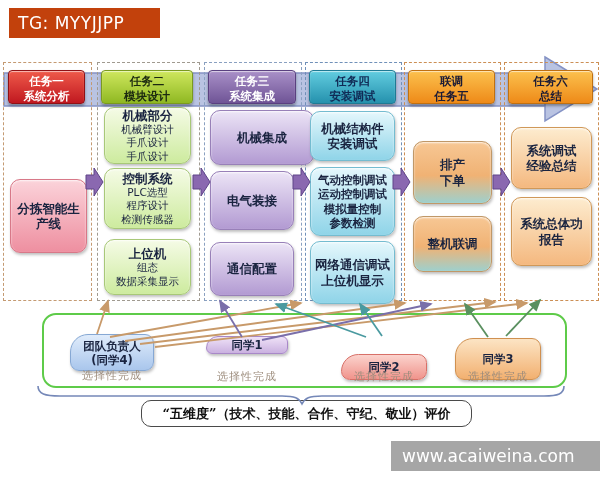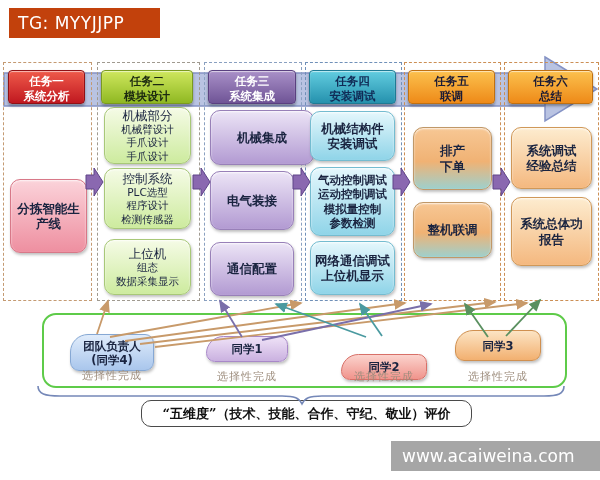--- a/index.html
+++ b/index.html
@@ -33,58 +33,58 @@
   .hdr2{left:101px;top:70px;width:92px;background:linear-gradient(#cfe75e,#8fb822);color:#1c2a10;border:1px solid #7a9a1e;}
   .hdr3{left:208px;top:70px;width:88px;background:linear-gradient(#a990c8,#6f5496);color:#fff;border:1px solid #5a4080;}
   .hdr4{left:309px;top:70px;width:87px;background:linear-gradient(#62cde0,#2591ad);color:#102a55;border:1px solid #1e7a94;}
   .hdr5{left:408px;top:70px;width:87px;background:linear-gradient(#fcc14e,#ee8a18);color:#1a1a35;border:1px solid #c07010;}
   .hdr6{left:508px;top:70px;width:85px;background:linear-gradient(#fcc14e,#ee8a18);color:#1a1a35;border:1px solid #c07010;}
 
   
   .cbox{border-radius:10px;z-index:2;text-align:center;box-sizing:border-box;
         box-shadow:1px 2px 3px rgba(0,0,0,.25), inset 0 1px 2px rgba(255,255,255,.8);
         display:flex;flex-direction:column;justify-content:center;}
-  .cbox .t{font-weight:normal;font-size:12.5px;line-height:15px;}
+  .cbox .t{font-weight:bold;font-size:12.5px;line-height:15px;}
   .cbox .i{font-size:10.5px;line-height:13.5px;}
   .cbox .L{font-weight:bold;font-size:12.5px;line-height:15.5px;}
   .pink {background:linear-gradient(#fbd3da,#ee8fa0);border:1px solid #d87888;}
   .green{background:linear-gradient(#f5fbe6,#cdeb9e);border:1px solid #a8c878;}
   .purp {background:linear-gradient(#ece4f6,#b29ad2);border:1px solid #9880b8;}
   .cyan {background:linear-gradient(#e4f7fc,#8fd4e8);border:1px solid #74bcd0;}
-  .duo  {background:linear-gradient(#f7c794 0%,#f0b274 55%,#9ed0cd 100%);border:1px solid #c09868;}
+  .duo  {background:linear-gradient(#f7c794 0%,#f0b274 55%,#9ed0cd 100%);border:1px solid #c09868;margin-top:14px;}
   .peach{background:linear-gradient(#fdeccf,#f4b87f);border:1px solid #d09858;}
 
   
   .b-c1-1{left:10px;top:179px;width:77px;height:74px;}
   .b-c2-1{left:104px;top:107px;width:87px;height:57px;}
   .b-c2-2{left:104px;top:168px;width:87px;height:61px;}
   .b-c2-3{left:104px;top:239px;width:87px;height:56px;}
   .b-c3-1{left:210px;top:110px;width:104px;height:55px;}
   .b-c3-2{left:210px;top:171px;width:84px;height:59px;}
   .b-c3-3{left:210px;top:242px;width:84px;height:54px;}
   .b-c4-1{left:310px;top:111px;width:85px;height:50px;}
   .b-c4-2{left:310px;top:167px;width:85px;height:69px;}
-  .b-c4-3{left:310px;top:241px;width:85px;height:54px;}
+  .b-c4-3{left:310px;top:241px;width:85px;height:63px;}
   .b-c5-1{left:413px;top:127px;width:79px;height:63px;}
   .b-c5-2{left:413px;top:202px;width:79px;height:56px;}
   .b-c6-1{left:511px;top:127px;width:81px;height:62px;}
   .b-c6-2{left:511px;top:197px;width:81px;height:69px;}
   .b-c4-2 .L{font-size:11.5px;line-height:14.5px;}
 
   
   .teambox{left:42px;top:313px;width:521px;height:71px;border:2px solid #5ecb49;
            border-radius:14px;z-index:1;background:#fff;}
   .member{z-index:3;border-radius:9px 9px 9px 9px;border-top-left-radius:18px;
           text-align:center;display:flex;flex-direction:column;justify-content:center;
           font-weight:bold;font-size:11.5px;line-height:14px;color:#1a2440;
           box-shadow:1px 2px 3px rgba(0,0,0,.25);box-sizing:border-box;}
   .m1{left:70px;top:334px;width:84px;height:37px;background:linear-gradient(#e0ecfb,#a9c6ec);border:1px solid #86a8d4;}
-  .m2{left:206px;top:336px;width:82px;height:26px;background:linear-gradient(#efe2f7,#cab1e0);border:1px solid #a888c8;}
+  .m2{left:206px;top:336px;width:82px;height:18px;background:linear-gradient(#efe2f7,#cab1e0);border:1px solid #a888c8;}
   .m3{left:341px;top:354px;width:86px;height:26px;background:linear-gradient(#fbd3cd,#f0948c);border:1px solid #d87068;}
-  .m4{left:455px;top:330px;width:86px;height:31px;background:linear-gradient(#fce4c4,#f2b070);border:1px solid #d09050;}
+  .m4{left:455px;top:338px;width:86px;height:42px;background:linear-gradient(#fce4c4,#f2b070);border:1px solid #d09050;}
   .note{z-index:3;width:100px;text-align:center;font-size:11px;color:#9c8c7c;letter-spacing:1px;}
   .n1{left:62px;top:368px;} .n2{left:197px;top:369px;} .n3{left:334px;top:369px;} .n4{left:448px;top:369px;}
 
   
   .eval{left:141px;top:400px;width:331px;height:27px;background:#fff;border:1.5px solid #4a4a4a;
         border-radius:10px;z-index:3;text-align:center;font-family:"DejaVu Serif","Liberation Serif",serif;
         font-weight:bold;font-size:13px;line-height:26px;color:#111;box-sizing:border-box;}
 
   svg.layer{left:0;top:0;z-index:0;pointer-events:none;}
   svg.overlay{left:0;top:0;z-index:5;pointer-events:none;}
@@ -117,22 +117,22 @@
 </div>
 <div class="abs hdr hdr3">
   <div>任务三</div>
   <div>系统集成</div>
 </div>
 <div class="abs hdr hdr4">
   <div>任务四</div>
   <div>安装调试</div>
 </div>
 <div class="abs hdr hdr5">
+  <div>联调</div>
   <div>任务五</div>
-  <div>联调</div>
 </div>
 <div class="abs hdr hdr6">
   <div>任务六</div>
   <div>总结</div>
 </div>
 
 <div class="abs cbox pink b-c1-1">
   <div class="L">分拣智能生</div>
   <div class="L">产线</div>
 </div>

